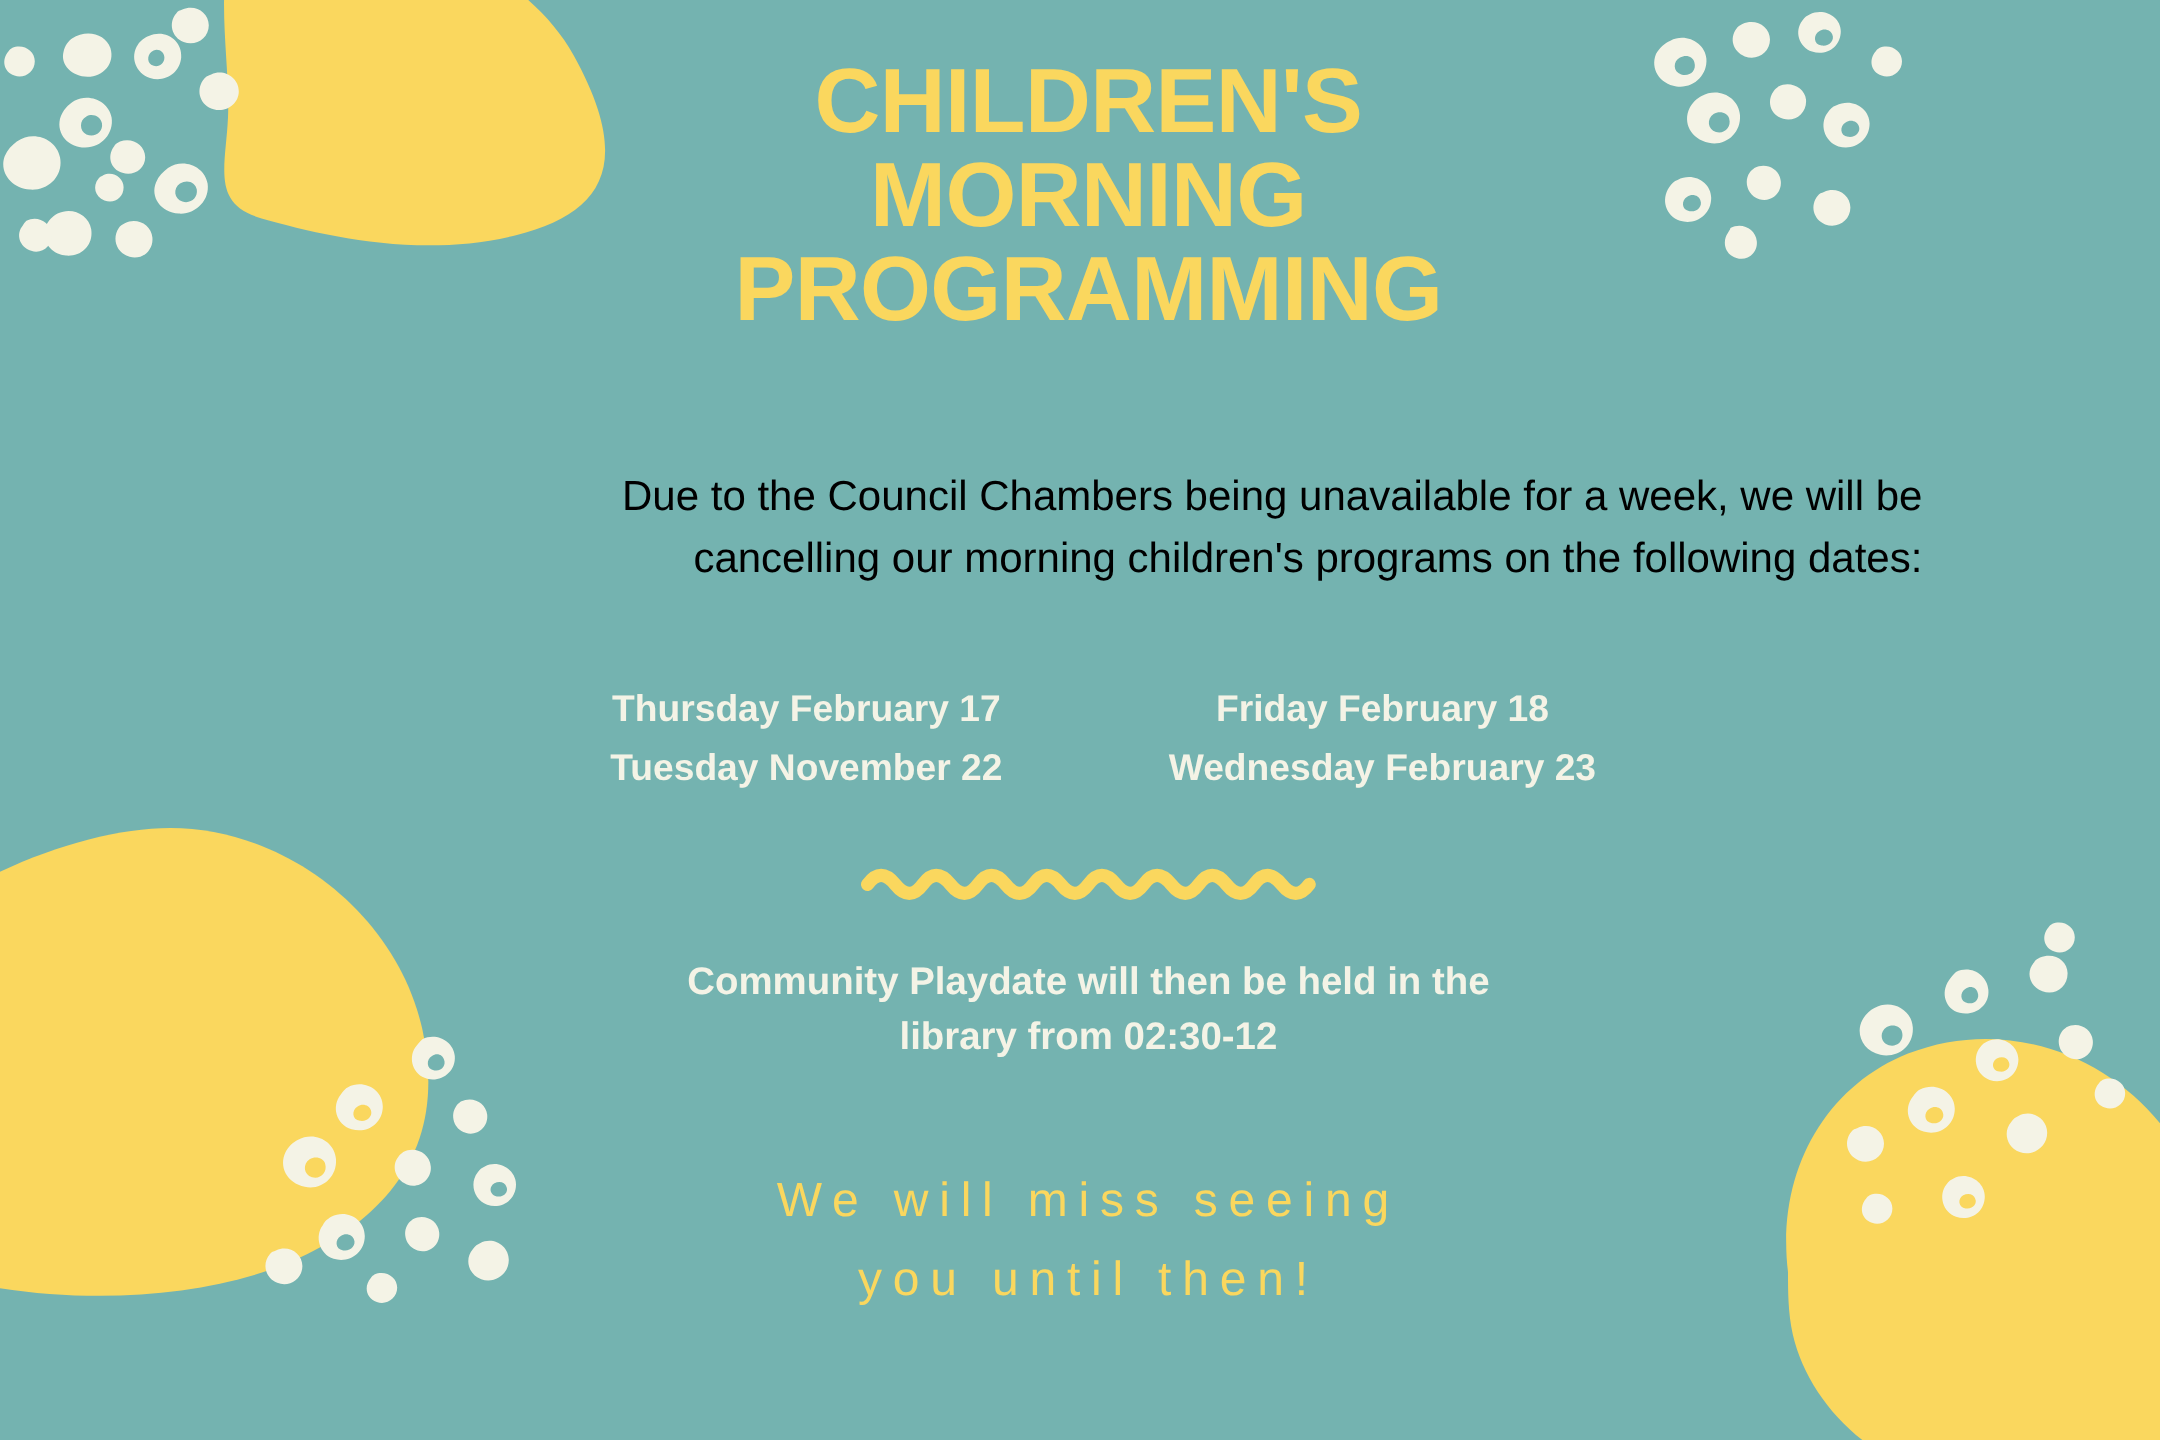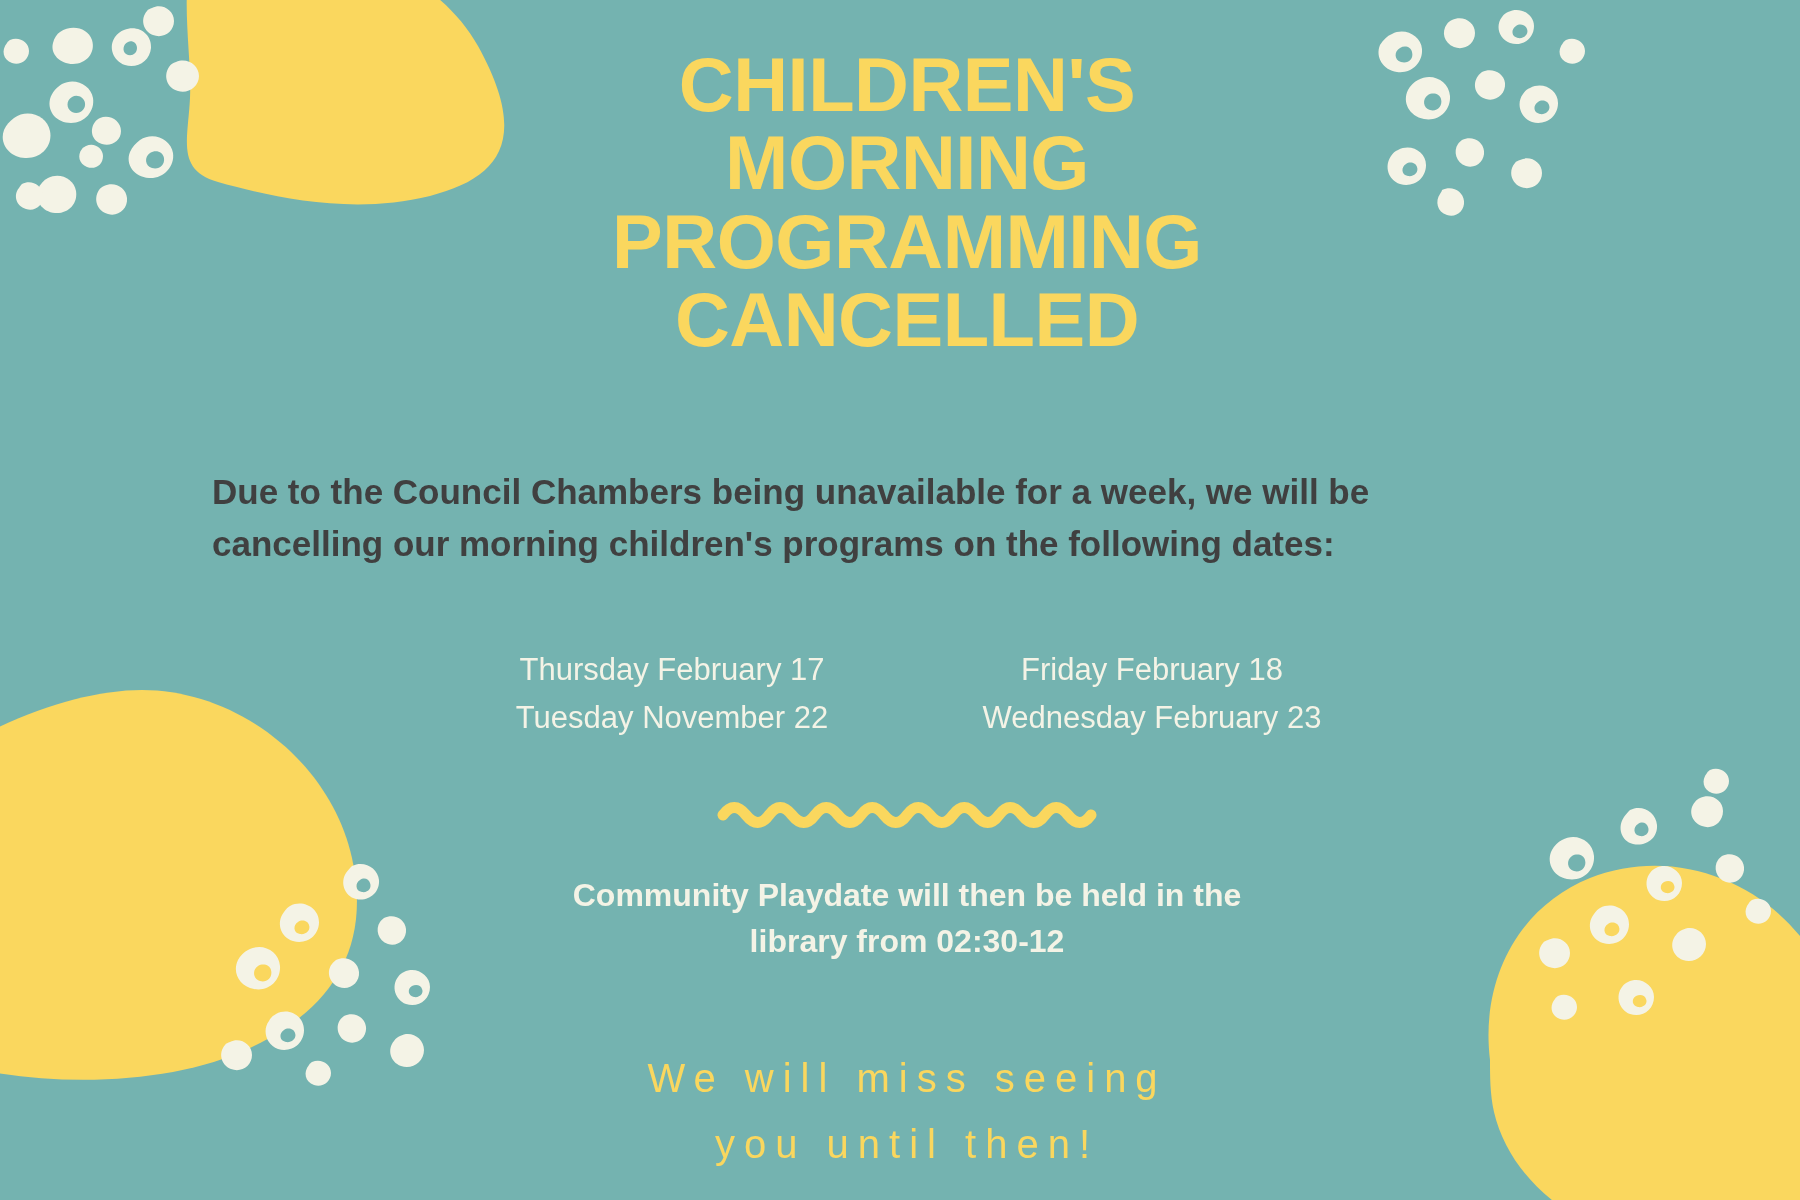--- a/index.html
+++ b/index.html
@@ -43,37 +43,37 @@
     letter-spacing:-0.5px;
     text-transform:uppercase;
     font-stretch:condensed;
   }
   .title .tline{display:block;white-space:nowrap;}
 
   
   .intro{
     margin-top:56px;
     width:1390px;
-    text-align:left;
-    color:#404040;
-    font-weight:bold;
+    text-align:right;
+    color:#000000;
+    font-weight:normal;
     font-size:35px;
     line-height:1.48;
   }
   .intro .pline{display:block;}
 
   
   .dates{
     margin-top:44px;
     display:grid;
     grid-template-columns:420px 400px;
     column-gap:70px;
     row-gap:6px;
     color:#F4F3E6;
-    font-weight:normal;
+    font-weight:bold;
     font-size:31px;
     line-height:1.38;
   }
   .date-cell{text-align:center;white-space:nowrap;}
 
   
   .squiggle-wrap{
     margin-top:58px;
     width:380px;height:34px;
     display:block;
@@ -204,21 +204,20 @@
       </g>
     </g>
   </svg>
 
   <div class="content">
 
     <h1 class="title">
       <span class="tline">CHILDREN'S</span>
       <span class="tline">MORNING</span>
       <span class="tline">PROGRAMMING</span>
-      <span class="tline">CANCELLED</span>
     </h1>
 
     <p class="intro">
       <span class="pline">Due to the Council Chambers being unavailable for a week, we will be</span>
       <span class="pline">cancelling our morning children's programs on the following dates:</span>
     </p>
 
     <div class="dates">
       <span class="date-cell">Thursday February 17</span>
       <span class="date-cell">Friday February 18</span>

